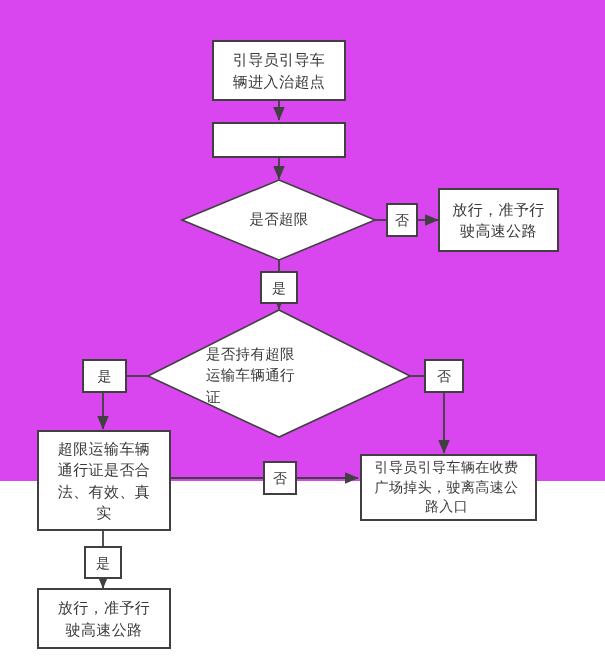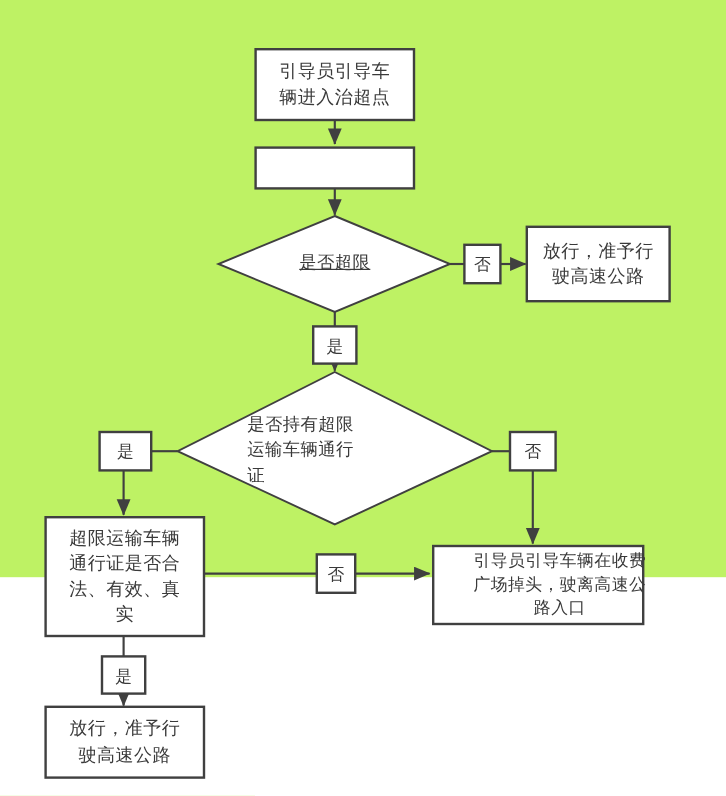--- a/index.html
+++ b/index.html
@@ -10,21 +10,21 @@
   body {
     width: 605px;
     height: 663px;
     font-family: "Liberation Sans", "DejaVu Sans", sans-serif;
     overflow: hidden;
   }
   #flowchart-root {
     position: relative;
     width: 605px;
     height: 481px;
-    background: #bef264;
+    background: #d946ef;
   }
   svg#flow-svg {
     position: absolute;
     top: 0;
     left: 0;
     width: 605px;
     height: 663px;
     display: block;
   }
   .node-shape {
@@ -154,35 +154,35 @@
 
     <rect class="small-box" x="264" y="462" width="32" height="32"></rect>
 
     <rect class="small-box" x="85" y="547" width="36" height="31"></rect>
   </svg>
 
   <div class="node-label" style="left:213px; top:41px; width:132px; height:59px;">引导员引导车
 辆进入治超点</div>
 
 
-  <div class="diamond-label" style="left:214px; top:204px; width:130px; height:32px;text-decoration:underline;">是否超限</div>
+  <div class="diamond-label" style="left:214px; top:204px; width:130px; height:32px;">是否超限</div>
 
   <div class="node-label" style="left:439px; top:189px; width:119px; height:62px;">放行，准予行
 驶高速公路</div>
 
   <div class="diamond-label align-left" style="left:206px; top:340px; width:120px; height:72px;">是否持有超限
 运输车辆通行
 证</div>
 
   <div class="node-label" style="left:44px; top:431px; width:120px; height:99px;">超限运输车辆
 通行证是否合
 法、有效、真
 实</div>
 
-  <div class="node-label" style="left:384px; top:455px; width:165px; height:65px; font-size:14px;">引导员引导车辆在收费
+  <div class="node-label" style="left:364px; top:455px; width:165px; height:65px; font-size:14px;">引导员引导车辆在收费
 广场掉头，驶离高速公
 路入口</div>
 
   <div class="node-label" style="left:38px; top:589px; width:132px; height:59px;">放行，准予行
 驶高速公路</div>
 
   <div class="small-label" style="left:387px; top:204px; width:30px; height:32px;">否</div>
 
   <div class="small-label" style="left:261px; top:272px; width:36px; height:31px;">是</div>
 

